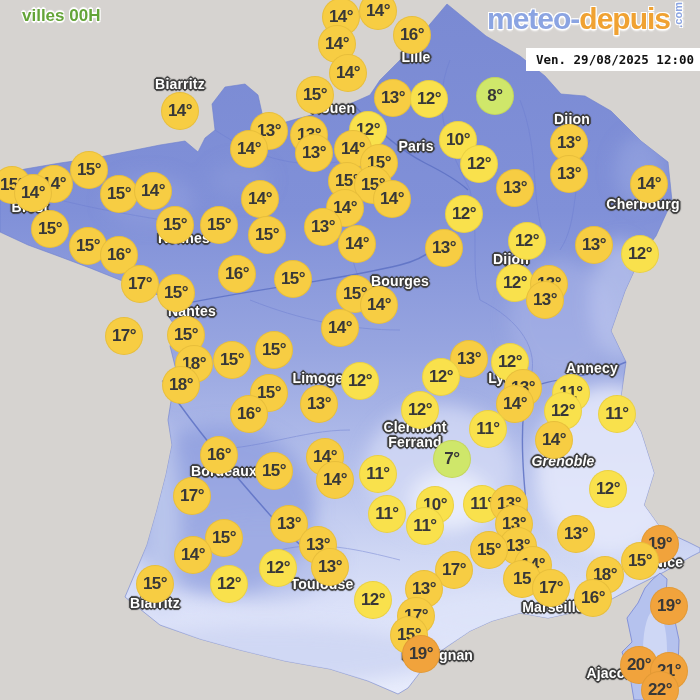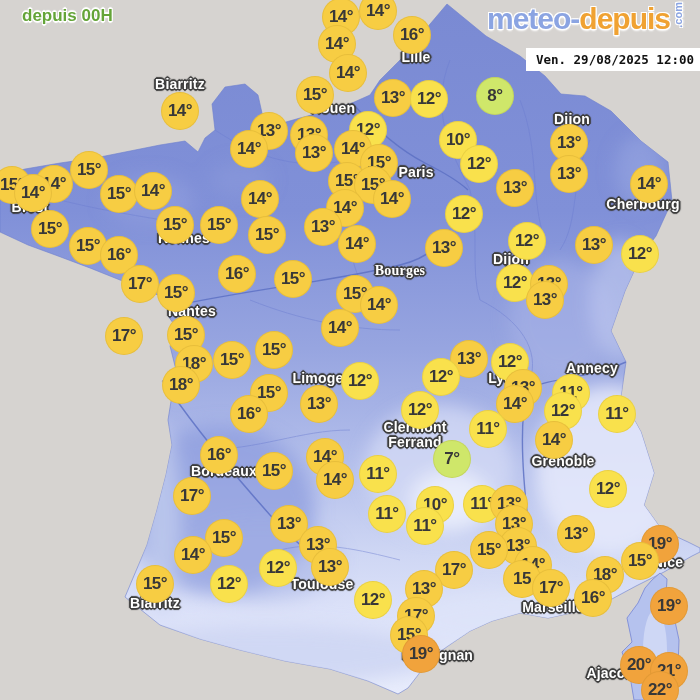--- a/index.html
+++ b/index.html
@@ -107,33 +107,33 @@
 
     <path d="M660,573 L667,579 L666,596 L673,612 L679,640 L678,668 L670,695 L666,700 L634,700 L630,676 L622,652 L632,642 L627,618 L638,603 L645,588 L652,580 Z" fill="#b5c2ee" stroke="#8492d8" stroke-width="1"></path>
     <ellipse cx="655" cy="650" rx="12" ry="40" fill="#d5dcf6" opacity="0.8"></ellipse>
   </svg>
 
   <div id="map-layer">
       <div class="city" style="left: 180px; top: 84px;">Biarritz</div>
       <div class="city" style="left: 416px; top: 57px;">Lille</div>
       <div class="city" style="left: 333px; top: 108px;">Rouen</div>
       <div class="city" style="left: 572px; top: 119px;">Dijon</div>
-      <div class="city" style="left: 416px; top: 172px;">Paris</div>
+      <div class="city" style="left: 416px; top: 146px;">Paris</div>
       <div class="city" style="left: 643px; top: 204px;">Cherbourg</div>
       <div class="city" style="left: 30px; top: 207px;">Brest</div>
       <div class="city" style="left: 184px; top: 238px;">Rennes</div>
       <div class="city" style="left: 511px; top: 259px;">Dijon</div>
-      <div class="city" style="left: 400px; top: 270px; font-family: Liberation Serif, serif;">Bourges</div>
+      <div class="city" style="left: 400px; top: 281px;">Bourges</div>
       <div class="city" style="left: 192px; top: 311px;">Nantes</div>
       <div class="city" style="left: 322px; top: 378px;">Limoges</div>
       <div class="city" style="left: 592px; top: 368px;">Annecy</div>
       <div class="city" style="left: 505px; top: 378px;">Lyon</div>
       <div class="city" style="left: 415px; top: 435px;">Clermont
 Ferrand</div>
-      <div class="city" style="left: 563px; top: 461px;">Grenoble</div>
+      <div class="city" style="left: 563px; top: 461px; font-style: italic;">Grenoble</div>
       <div class="city" style="left: 224px; top: 471px;">Bordeaux</div>
       <div class="city" style="left: 322px; top: 584px;">Toulouse</div>
       <div class="city" style="left: 155px; top: 603px;">Biarritz</div>
       <div class="city" style="left: 553px; top: 607px;">Marseille</div>
       <div class="city" style="left: 668px; top: 562px;">Nice</div>
       <div class="city" style="left: 438px; top: 655px;">Perpignan</div>
       <div class="city" style="left: 612px; top: 673px;">Ajaccio</div>
       <div class="bubble b-gold" style="left: 341px; top: 17px;">14°</div>
       <div class="bubble b-gold" style="left: 378px; top: 11px;">14°</div>
       <div class="bubble b-gold" style="left: 412px; top: 35px;">16°</div>
@@ -250,21 +250,21 @@
       <div class="bubble b-orange" style="left: 669px; top: 606px;">19°</div>
       <div class="bubble b-gold" style="left: 416px; top: 616px;">17°</div>
       <div class="bubble b-gold" style="left: 409px; top: 635px;">15°</div>
       <div class="bubble b-orange" style="left: 421px; top: 654px;">19°</div>
       <div class="bubble b-orange" style="left: 639px; top: 665px;">20°</div>
       <div class="bubble b-orange" style="left: 669px; top: 671px;">21°</div>
       <div class="bubble b-orange" style="left: 660px; top: 690px;">22°</div>
     </div>
 
   <div id="title-block">
-    <div id="subtitle">depuis 00H</div>
+    <div id="subtitle">villes 00H</div>
   </div>
 
   <div id="logo">
     <span class="p1">meteo-</span><span class="p2">depuis</span><span class="suffix">.com</span>
   </div>
 
   <div id="timestamp">Ven. 29/08/2025 12:00</div>
 
 </div>
 

